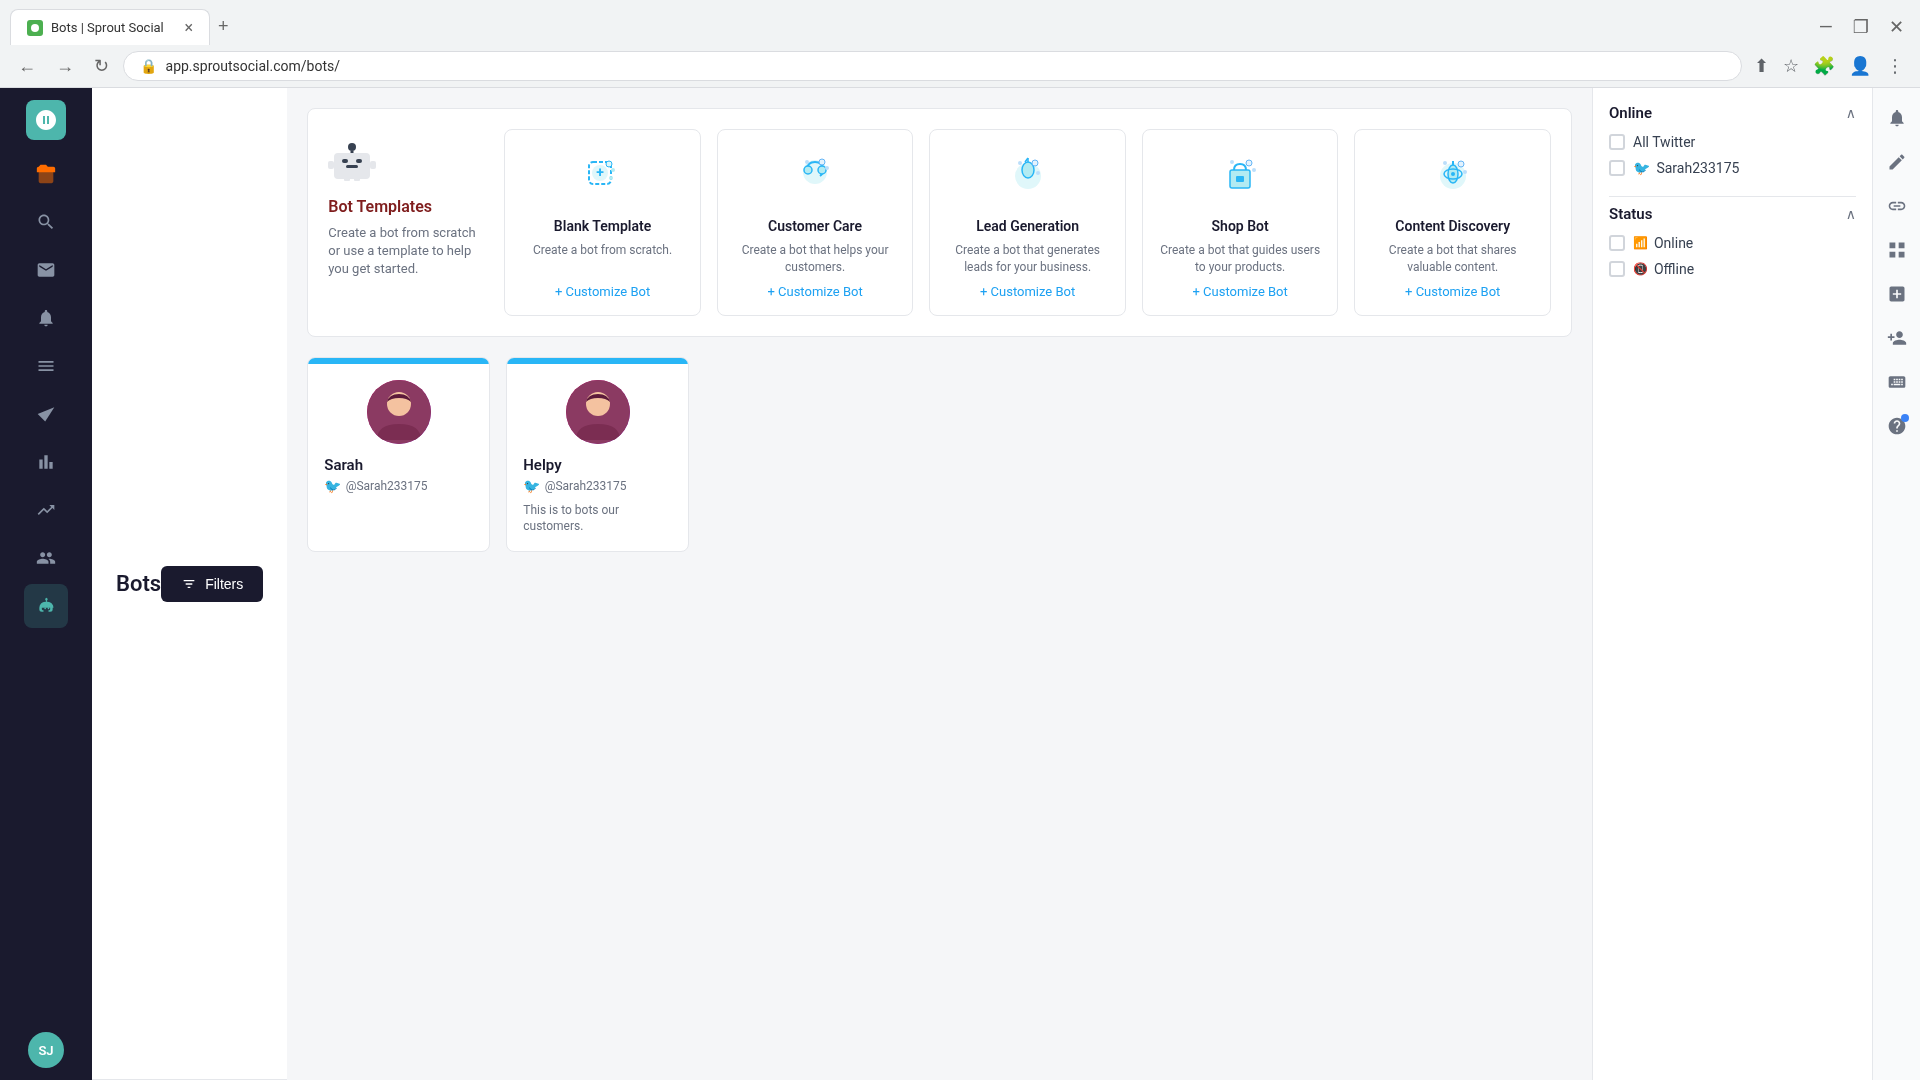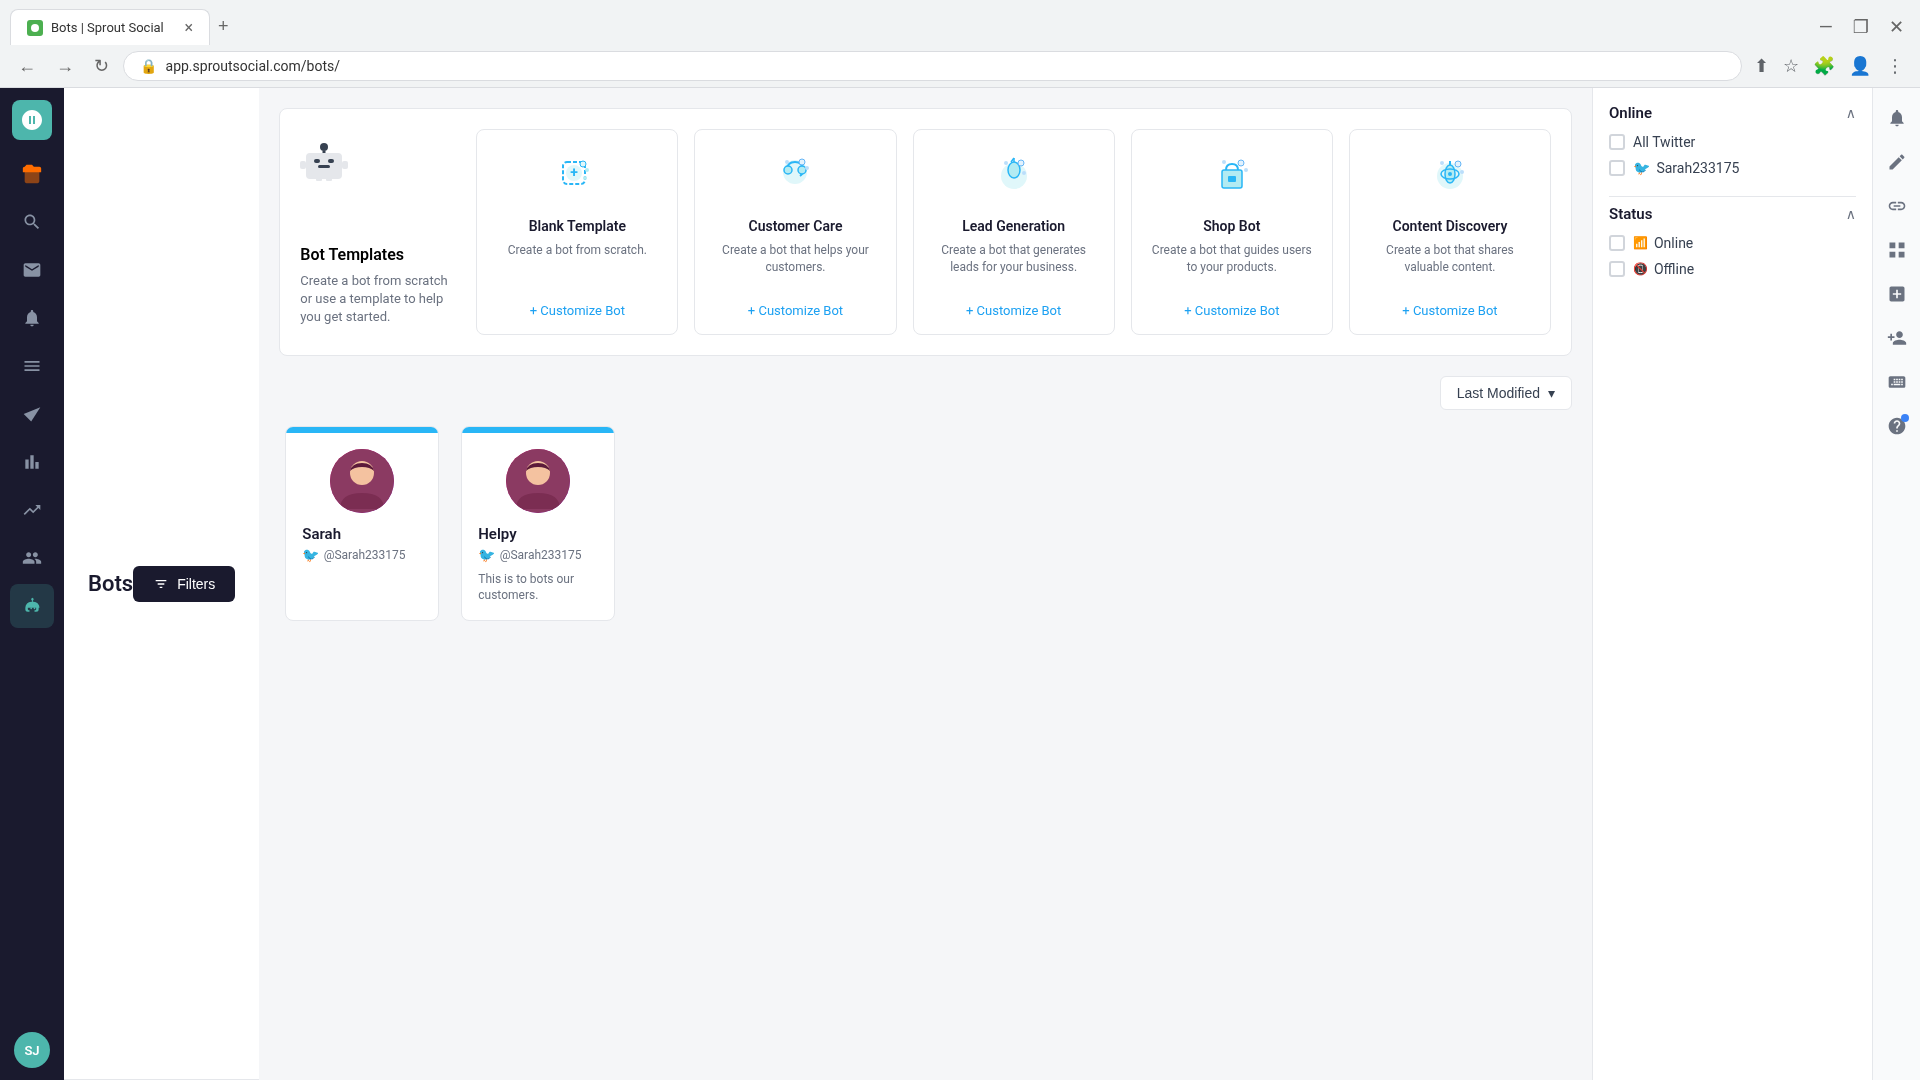--- a/index.html
+++ b/index.html
@@ -21,21 +21,21 @@
     .nav-btn { background: none; border: none; color: #666; font-size: 18px; cursor: pointer; padding: 4px 6px; border-radius: 4px; }
     .address-bar { flex: 1; background: #fff; border: 1px solid #dadce0; border-radius: 20px; padding: 6px 16px; font-size: 14px; color: #333; display: flex; align-items: center; gap: 8px; }
     .address-bar .lock-icon { color: #5f6368; font-size: 14px; }
     .toolbar-right { display: flex; gap: 6px; align-items: center; }
     .toolbar-icon { background: none; border: none; color: #5f6368; font-size: 18px; cursor: pointer; padding: 4px; border-radius: 50%; }
 
     
     .app { display: flex; flex: 1; overflow: hidden; }
 
     
-    .sidebar { width: 64px; background: #1a1a2e; display: flex; flex-direction: column; align-items: center; padding: 12px 0; gap: 4px; flex-shrink: 0; }
+    .sidebar { width: 92px; background: #1a1a2e; display: flex; flex-direction: column; align-items: center; padding: 12px 0; gap: 4px; flex-shrink: 0; }
     .sidebar-logo { width: 40px; height: 40px; background: #4db6ac; border-radius: 8px; display: flex; align-items: center; justify-content: center; margin-bottom: 8px; }
     .sidebar-logo svg { width: 24px; height: 24px; fill: white; }
     .sidebar-item { width: 44px; height: 44px; display: flex; align-items: center; justify-content: center; border-radius: 8px; cursor: pointer; color: #8892a4; font-size: 20px; transition: background 0.2s; }
     .sidebar-item.active { background: rgba(77, 182, 172, 0.2); color: #4db6ac; }
     .sidebar-item.orange { color: #ff6d00; }
     .sidebar-avatar { width: 36px; height: 36px; border-radius: 50%; background: #4db6ac; display: flex; align-items: center; justify-content: center; color: white; font-size: 13px; font-weight: 600; margin-top: auto; cursor: pointer; }
 
     
     .main { flex: 1; display: flex; overflow: hidden; background: #f5f6f8; }
     .main-header { background: #fff; padding: 16px 24px; display: flex; align-items: center; justify-content: space-between; border-bottom: 1px solid #e5e7eb; }
@@ -43,36 +43,36 @@
     .filters-btn { display: flex; align-items: center; gap: 8px; background: #1a1a2e; color: #fff; border: none; border-radius: 6px; padding: 10px 20px; font-size: 14px; font-weight: 500; cursor: pointer; }
 
     
     .content-area { display: flex; flex: 1; overflow: hidden; }
     .content-main { flex: 1; padding: 20px; overflow-y: auto; }
 
     
     .templates-card { background: #fff; border-radius: 8px; padding: 20px; margin-bottom: 20px; display: flex; gap: 16px; align-items: stretch; border: 1px solid #e5e7eb; }
     .template-intro { width: 160px; flex-shrink: 0; display: flex; flex-direction: column; gap: 8px; padding: 8px 0; }
     .bot-icon { width: 48px; height: 48px; margin-bottom: 4px; }
-    .template-intro h3 { font-size: 16px; font-weight: 600; color: #000000; margin-top: 48px; }
+    .template-intro h3 { font-size: 16px; font-weight: 600; color: #7f1d1d; }
     .template-intro p { font-size: 13px; color: #6b7280; line-height: 1.4; }
 
     .template-card { flex: 1; border: 1px solid #e5e7eb; border-radius: 8px; padding: 16px; display: flex; flex-direction: column; align-items: center; text-align: center; gap: 8px; min-width: 140px; }
     .template-card .icon-wrapper { width: 60px; height: 60px; display: flex; align-items: center; justify-content: center; margin-bottom: 4px; }
     .template-card h4 { font-size: 14px; font-weight: 600; color: #1a1a2e; }
     .template-card p { font-size: 12px; color: #6b7280; line-height: 1.4; flex: 1; }
     .customize-link { color: #1da1f2; font-size: 13px; text-decoration: none; display: flex; align-items: center; gap: 4px; cursor: pointer; }
 
     
     .sort-bar { display: flex; justify-content: flex-end; margin-bottom: 16px; }
     .sort-btn { display: flex; align-items: center; gap: 8px; background: #fff; border: 1px solid #e5e7eb; border-radius: 6px; padding: 8px 16px; font-size: 14px; color: #374151; cursor: pointer; }
 
     
     .bot-cards { display: flex; flex-wrap: wrap; gap: 16px; }
-    .bot-card { width: 154px; background: #fff; border-radius: 8px; overflow: hidden; border: 1px solid #e5e7eb; margin-left: 6px; }
+    .bot-card { width: 183px; background: #fff; border-radius: 8px; overflow: hidden; border: 1px solid #e5e7eb; }
     .bot-card-top { height: 6px; background: #29b6f6; }
     .bot-card-body { padding: 16px; }
     .bot-avatar { width: 64px; height: 64px; border-radius: 50%; overflow: hidden; background: #e0e0e0; margin: 0 auto 12px; }
     .bot-avatar-placeholder { width: 100%; height: 100%; background: linear-gradient(135deg, #c2185b, #7b1fa2); display: flex; align-items: center; justify-content: center; color: white; font-size: 24px; }
     .bot-name { font-size: 15px; font-weight: 600; color: #1a1a2e; margin-bottom: 4px; }
     .bot-handle { display: flex; align-items: center; gap: 4px; font-size: 12px; color: #6b7280; }
     .bot-handle .tw-icon { color: #1da1f2; font-size: 14px; }
     .bot-description { font-size: 12px; color: #6b7280; margin-top: 8px; line-height: 1.4; }
 
     
@@ -317,26 +317,20 @@
                 <circle cx="20" cy="15" r="2" fill="#bbdefb"></circle>
                 <circle cx="40" cy="24" r="2" fill="#bbdefb"></circle>
               </svg>
             </div>
             <h4>Content Discovery</h4>
             <p>Create a bot that shares valuable content.</p>
             <a class="customize-link">+ Customize Bot</a>
           </div>
         </div>
 
-        <div class="sort-bar">
-          <button class="sort-btn">
-            <span>Last Modified</span>
-            <span>▾</span>
-          </button>
-        </div>
 
         <div class="bot-cards">
 
           <div class="bot-card">
             <div class="bot-card-top"></div>
             <div class="bot-card-body">
               <div class="bot-avatar">
                 <div class="bot-avatar-placeholder">
                   <svg width="64" height="64" viewBox="0 0 64 64">
                     <circle cx="32" cy="32" r="32" fill="#8b3a62"></circle>

